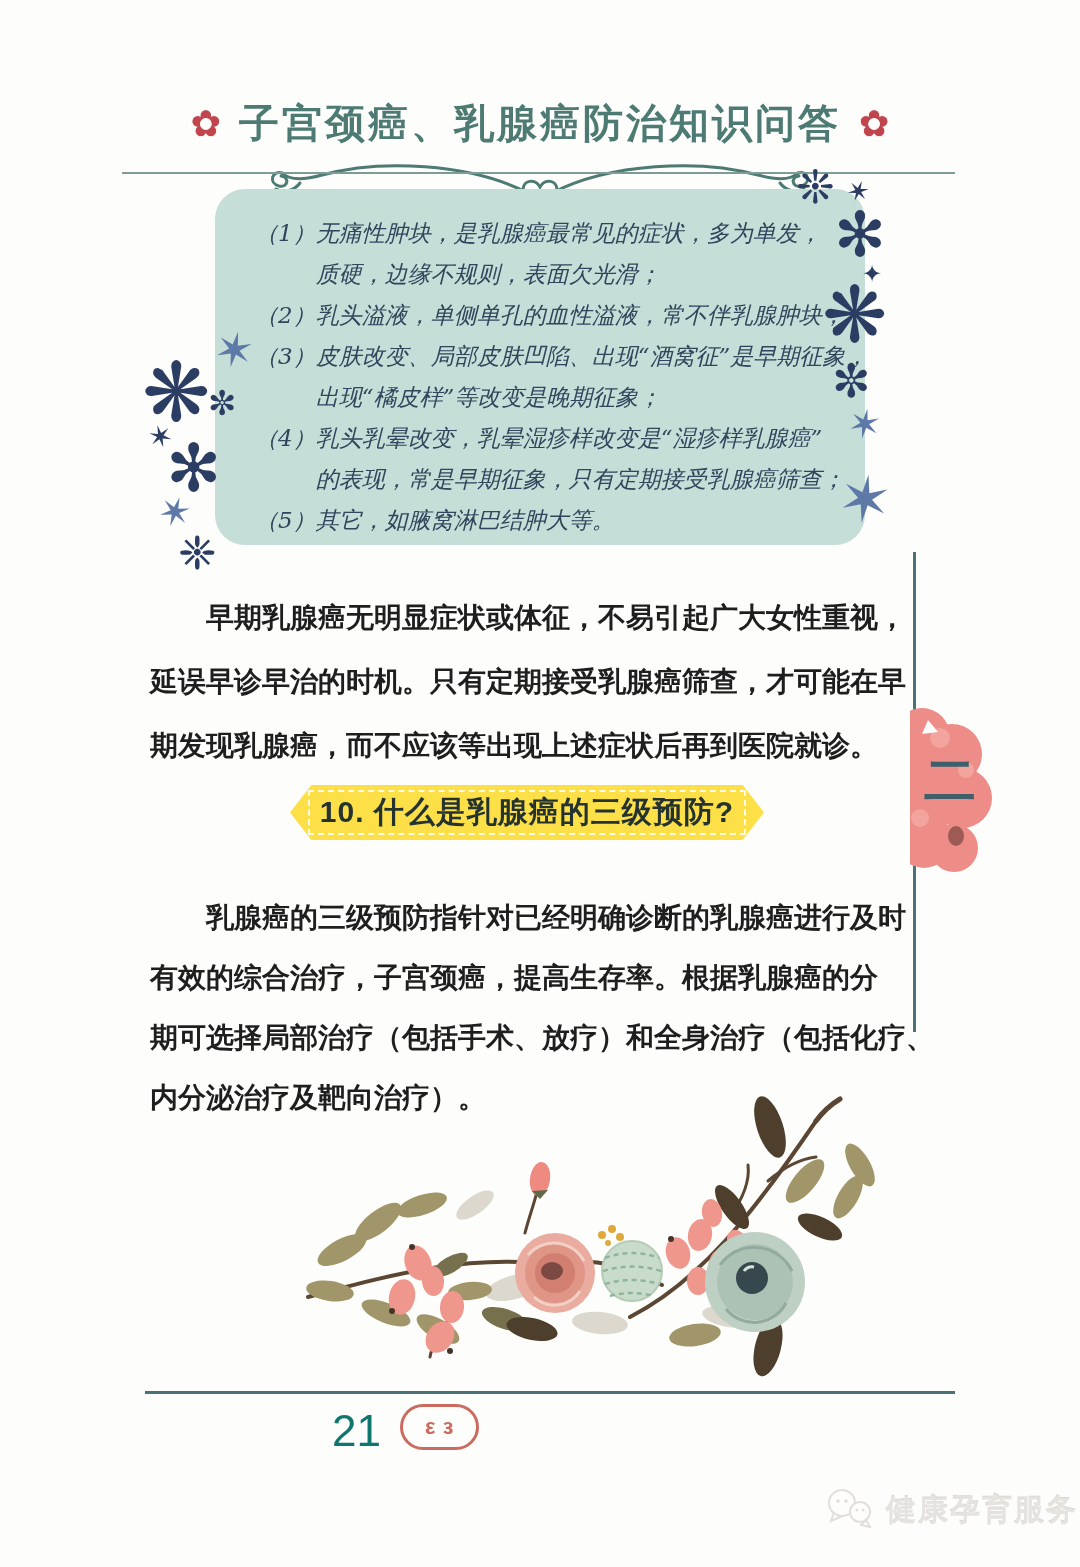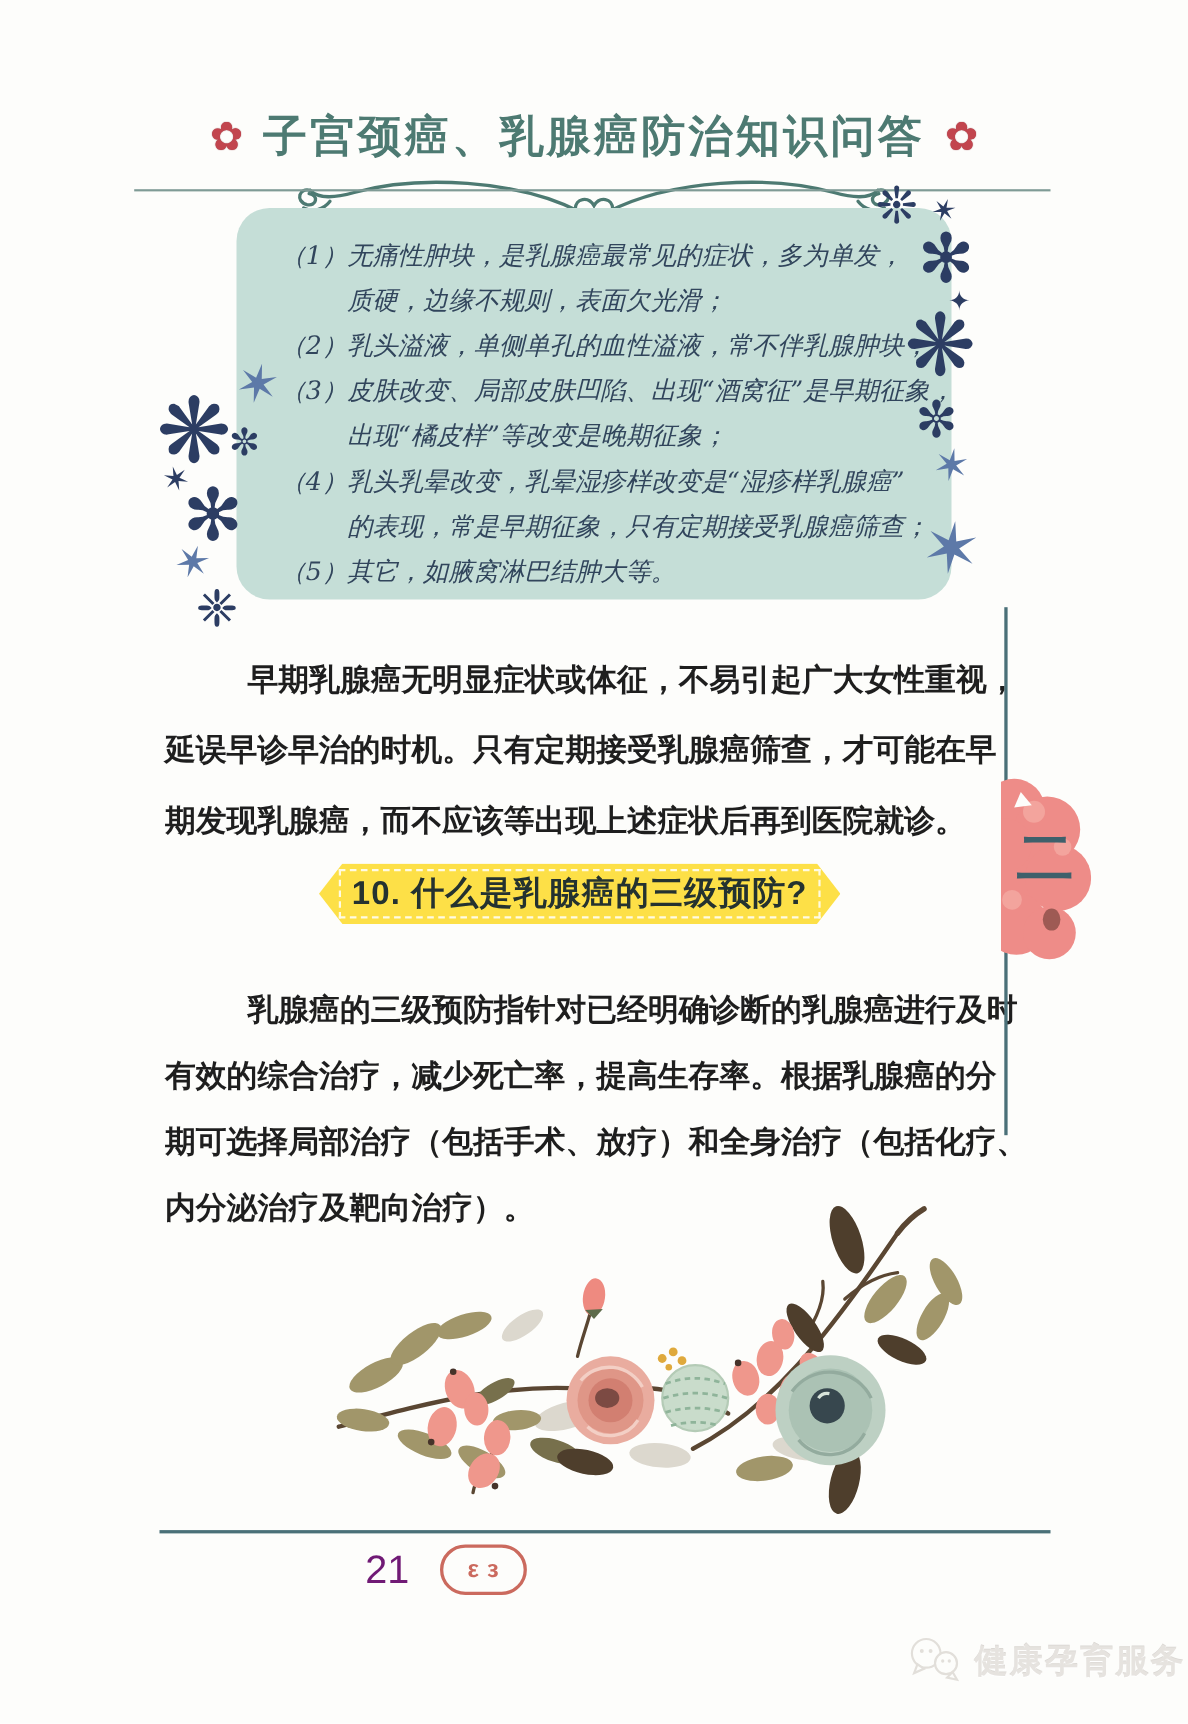--- a/index.html
+++ b/index.html
@@ -43,38 +43,38 @@
 
   
   .v-rule { position:absolute; left:913px; top:552px; width:3px; height:480px; background:#4a7078; z-index:1; }
   .chapter-blob { position:absolute; left:910px; top:698px; z-index:2; }
   .chapter-marker { position:absolute; left:924px; top:752px; z-index:4; font-size:52px; font-weight:bold;
     color:#3f606b; line-height:1.1; }
 
   
   .para { position:absolute; left:150px; width:775px; font-size:28px; font-weight:bold; color:#1e1e1e; }
   .para .pline { white-space:nowrap; }
-  .para .indent { text-indent:56px;text-align:right; }
+  .para .indent { text-indent:56px; }
   .para1 { top:586px; line-height:64px; }
   .para2 { top:888px; line-height:60px; }
 
   
   .ribbon { position:absolute; left:290px; top:785px; width:474px; height:55px; background:#fde047;
     clip-path:polygon(0 50%, 4.5% 0, 95.5% 0, 100% 50%, 95.5% 100%, 4.5% 100%);
     display:flex; align-items:center; justify-content:center; }
   .ribbon::before { content:""; position:absolute; top:5px; bottom:5px; left:18px; right:18px;
     border:2px dashed rgba(255,255,255,0.85); pointer-events:none; }
   .ribbon-label { font-size:30px; font-weight:bold; color:#243230; letter-spacing:1px; }
 
   
   .floral { position:absolute; left:300px; top:1085px; }
 
   
   .footer-line { position:absolute; left:145px; top:1391px; width:810px; height:3px; background:#4a7078; }
-  .page-number { position:absolute; left:332px; top:1406px; font-size:36px; color:#701a75; }
+  .page-number { position:absolute; left:332px; top:1406px; font-size:44px; color:#0f766e; }
   .footer-pill { position:absolute; left:400px; top:1404px; height:46px; display:inline-flex; align-items:center;
     gap:8px; padding:0 22px; border:3px solid #cb6a5e; border-radius:26px; color:#cb6a5e; }
   .footer-label { font-size:26px; font-weight:bold; letter-spacing:1px; }
   .curl { font-size:22px; font-weight:bold; line-height:1; }
   .curl-r { transform:scaleX(-1); display:inline-block; }
 
   
   .watermark { position:absolute; left:826px; top:1488px; display:flex; align-items:center; gap:8px; }
   .watermark-text { font-size:30px; letter-spacing:2px; color:#e6e3df;
     text-shadow:0 1px 1px #ffffff, 0 -1px 0 #dbd8d4; font-weight:bold; }
@@ -182,21 +182,21 @@
     <div class="pline">延误早诊早治的时机。只有定期接受乳腺癌筛查，才可能在早</div>
     <div class="pline">期发现乳腺癌，而不应该等出现上述症状后再到医院就诊。</div>
   </div>
 
   <div class="ribbon">
     <span class="ribbon-label">10. 什么是乳腺癌的三级预防?</span>
   </div>
 
   <div class="para para2">
     <div class="pline indent">乳腺癌的三级预防指针对已经明确诊断的乳腺癌进行及时</div>
-    <div class="pline">有效的综合治疗，减少死亡率，提高生存率。根据乳腺癌的分</div>
+    <div class="pline">有效的综合治疗，子宫颈癌，提高生存率。根据乳腺癌的分</div>
     <div class="pline">期可选择局部治疗（包括手术、放疗）和全身治疗（包括化疗、</div>
     <div class="pline">内分泌治疗及靶向治疗）。</div>
   </div>
 
   <svg class="floral" width="600" height="305" viewBox="0 0 600 305">
     <g stroke="#5a4632" stroke-width="4" fill="none" stroke-linecap="round">
       <path d="M8,212 C90,190 170,168 255,180"></path>
       <path d="M255,180 C300,170 330,185 362,200"></path>
       <path d="M330,232 C400,196 452,130 516,36"></path>
       <path d="M516,36 C522,28 530,20 540,14" stroke-width="5"></path>

